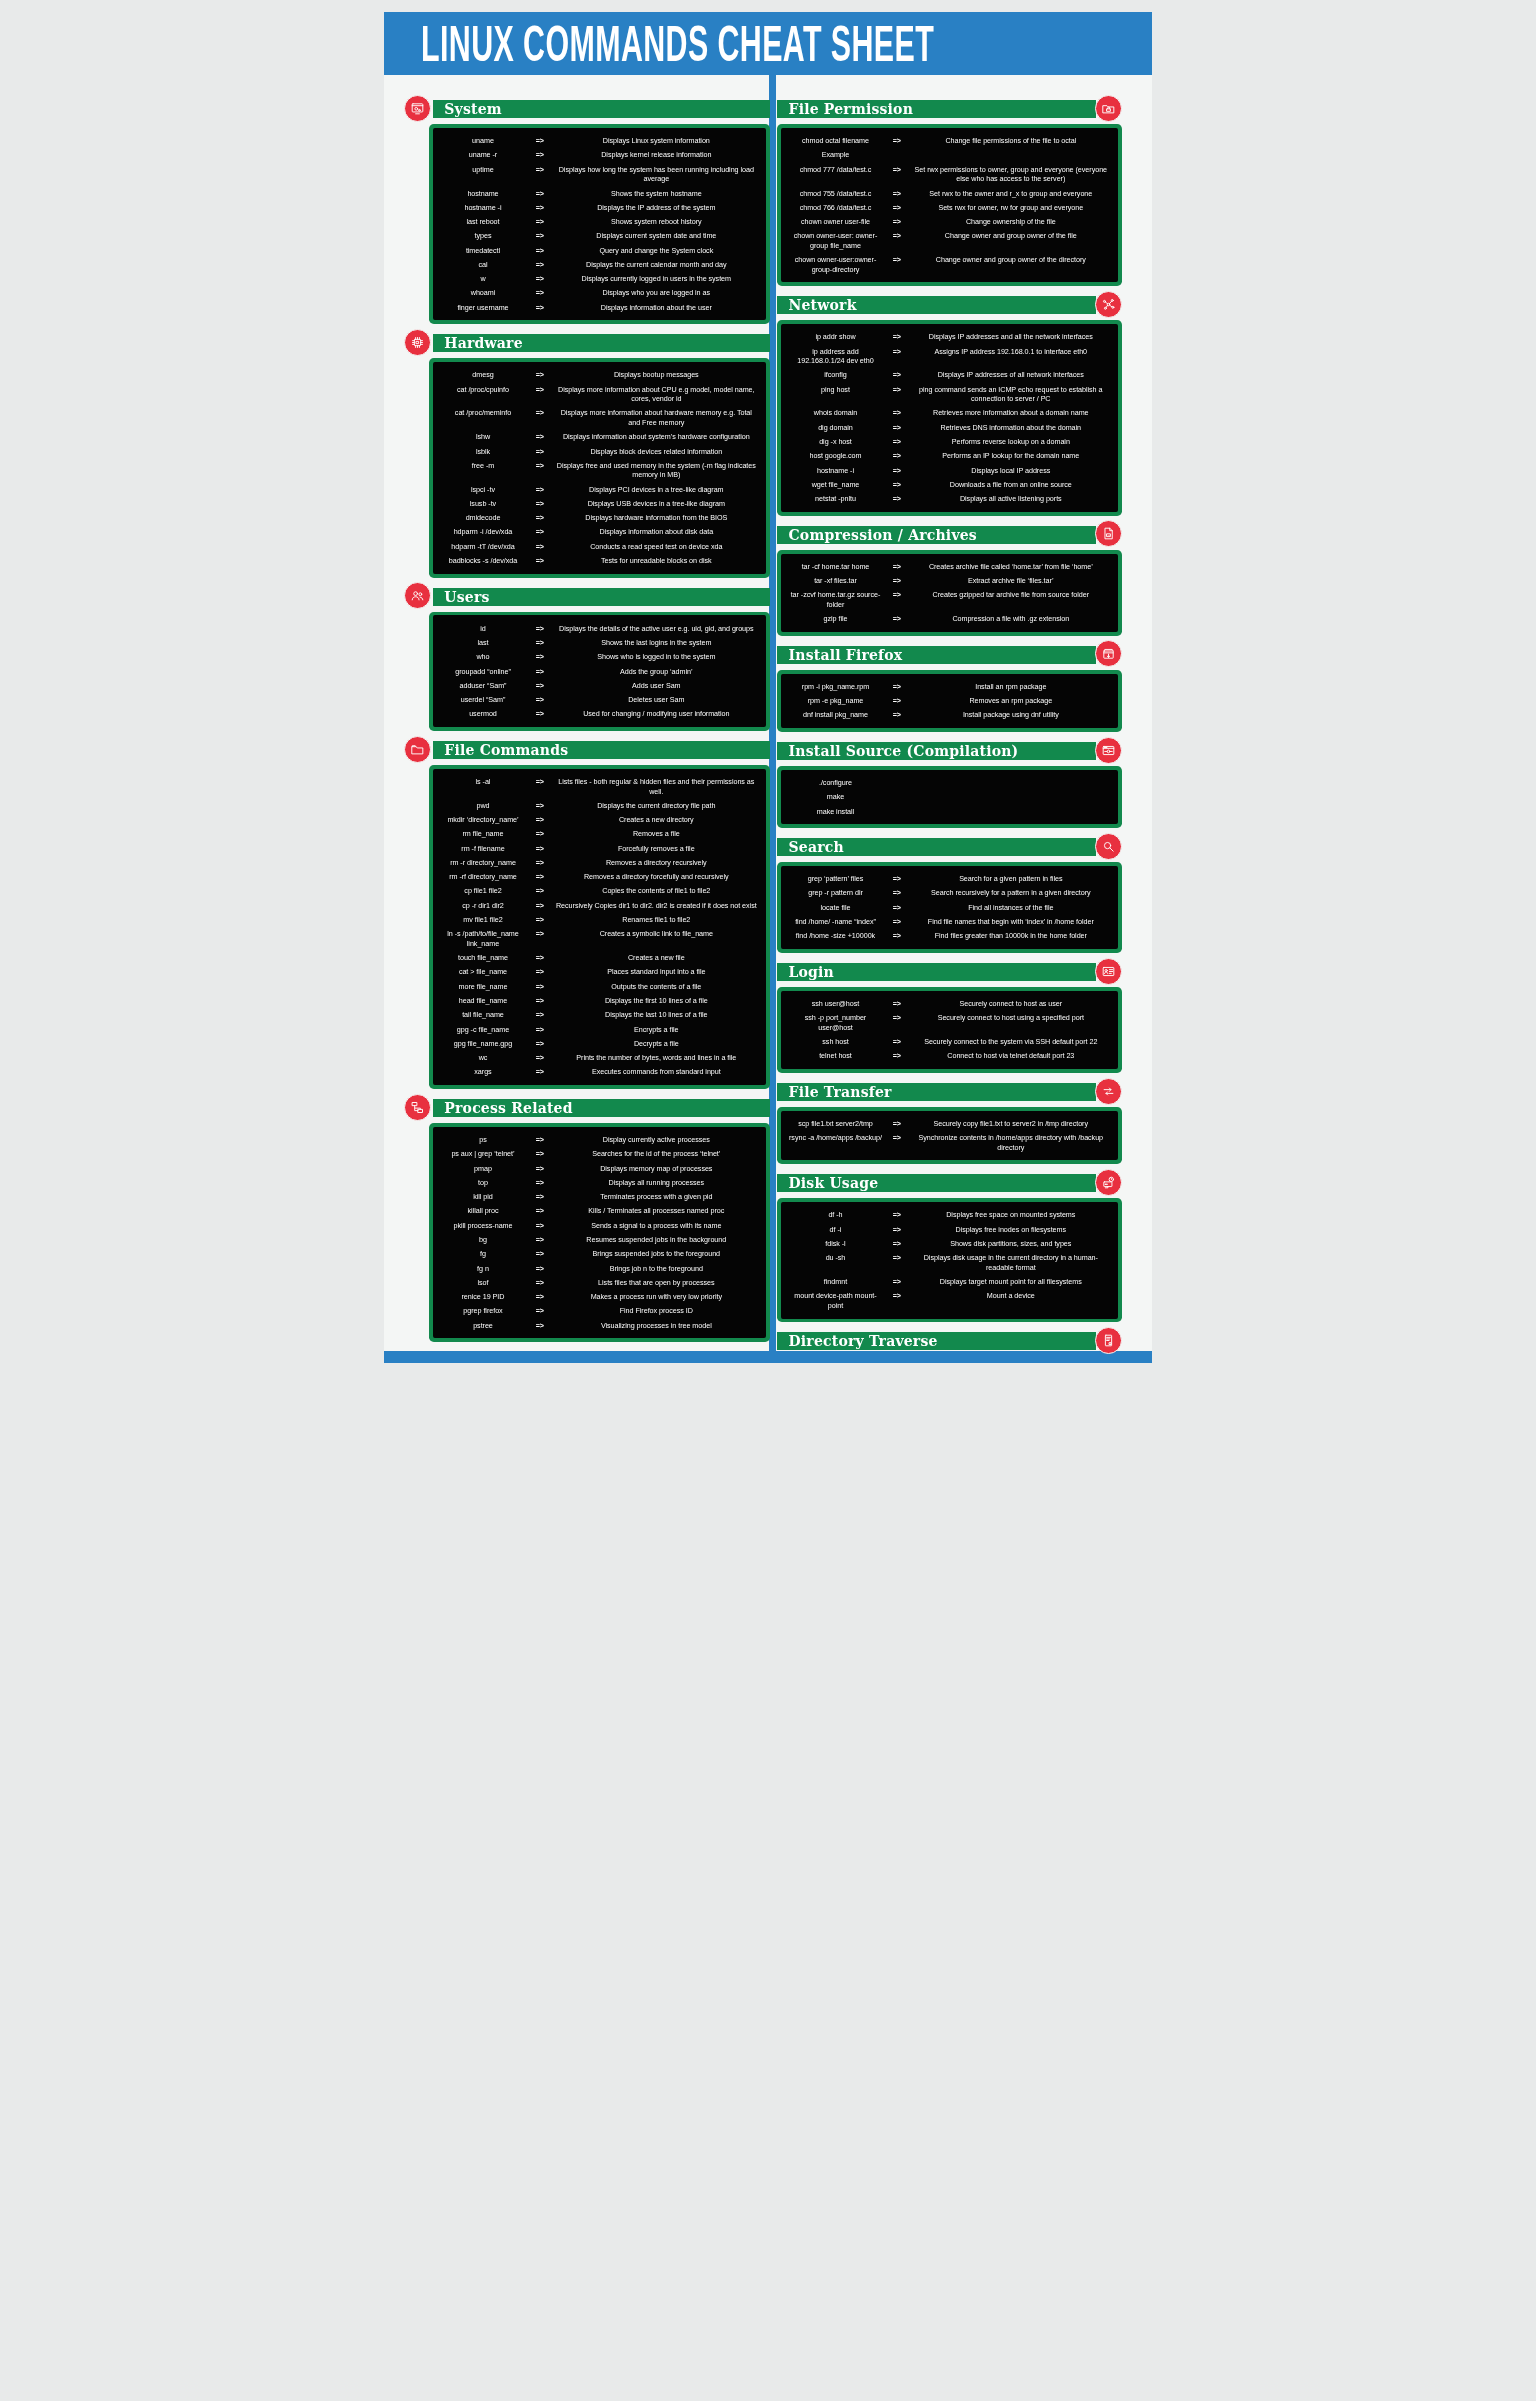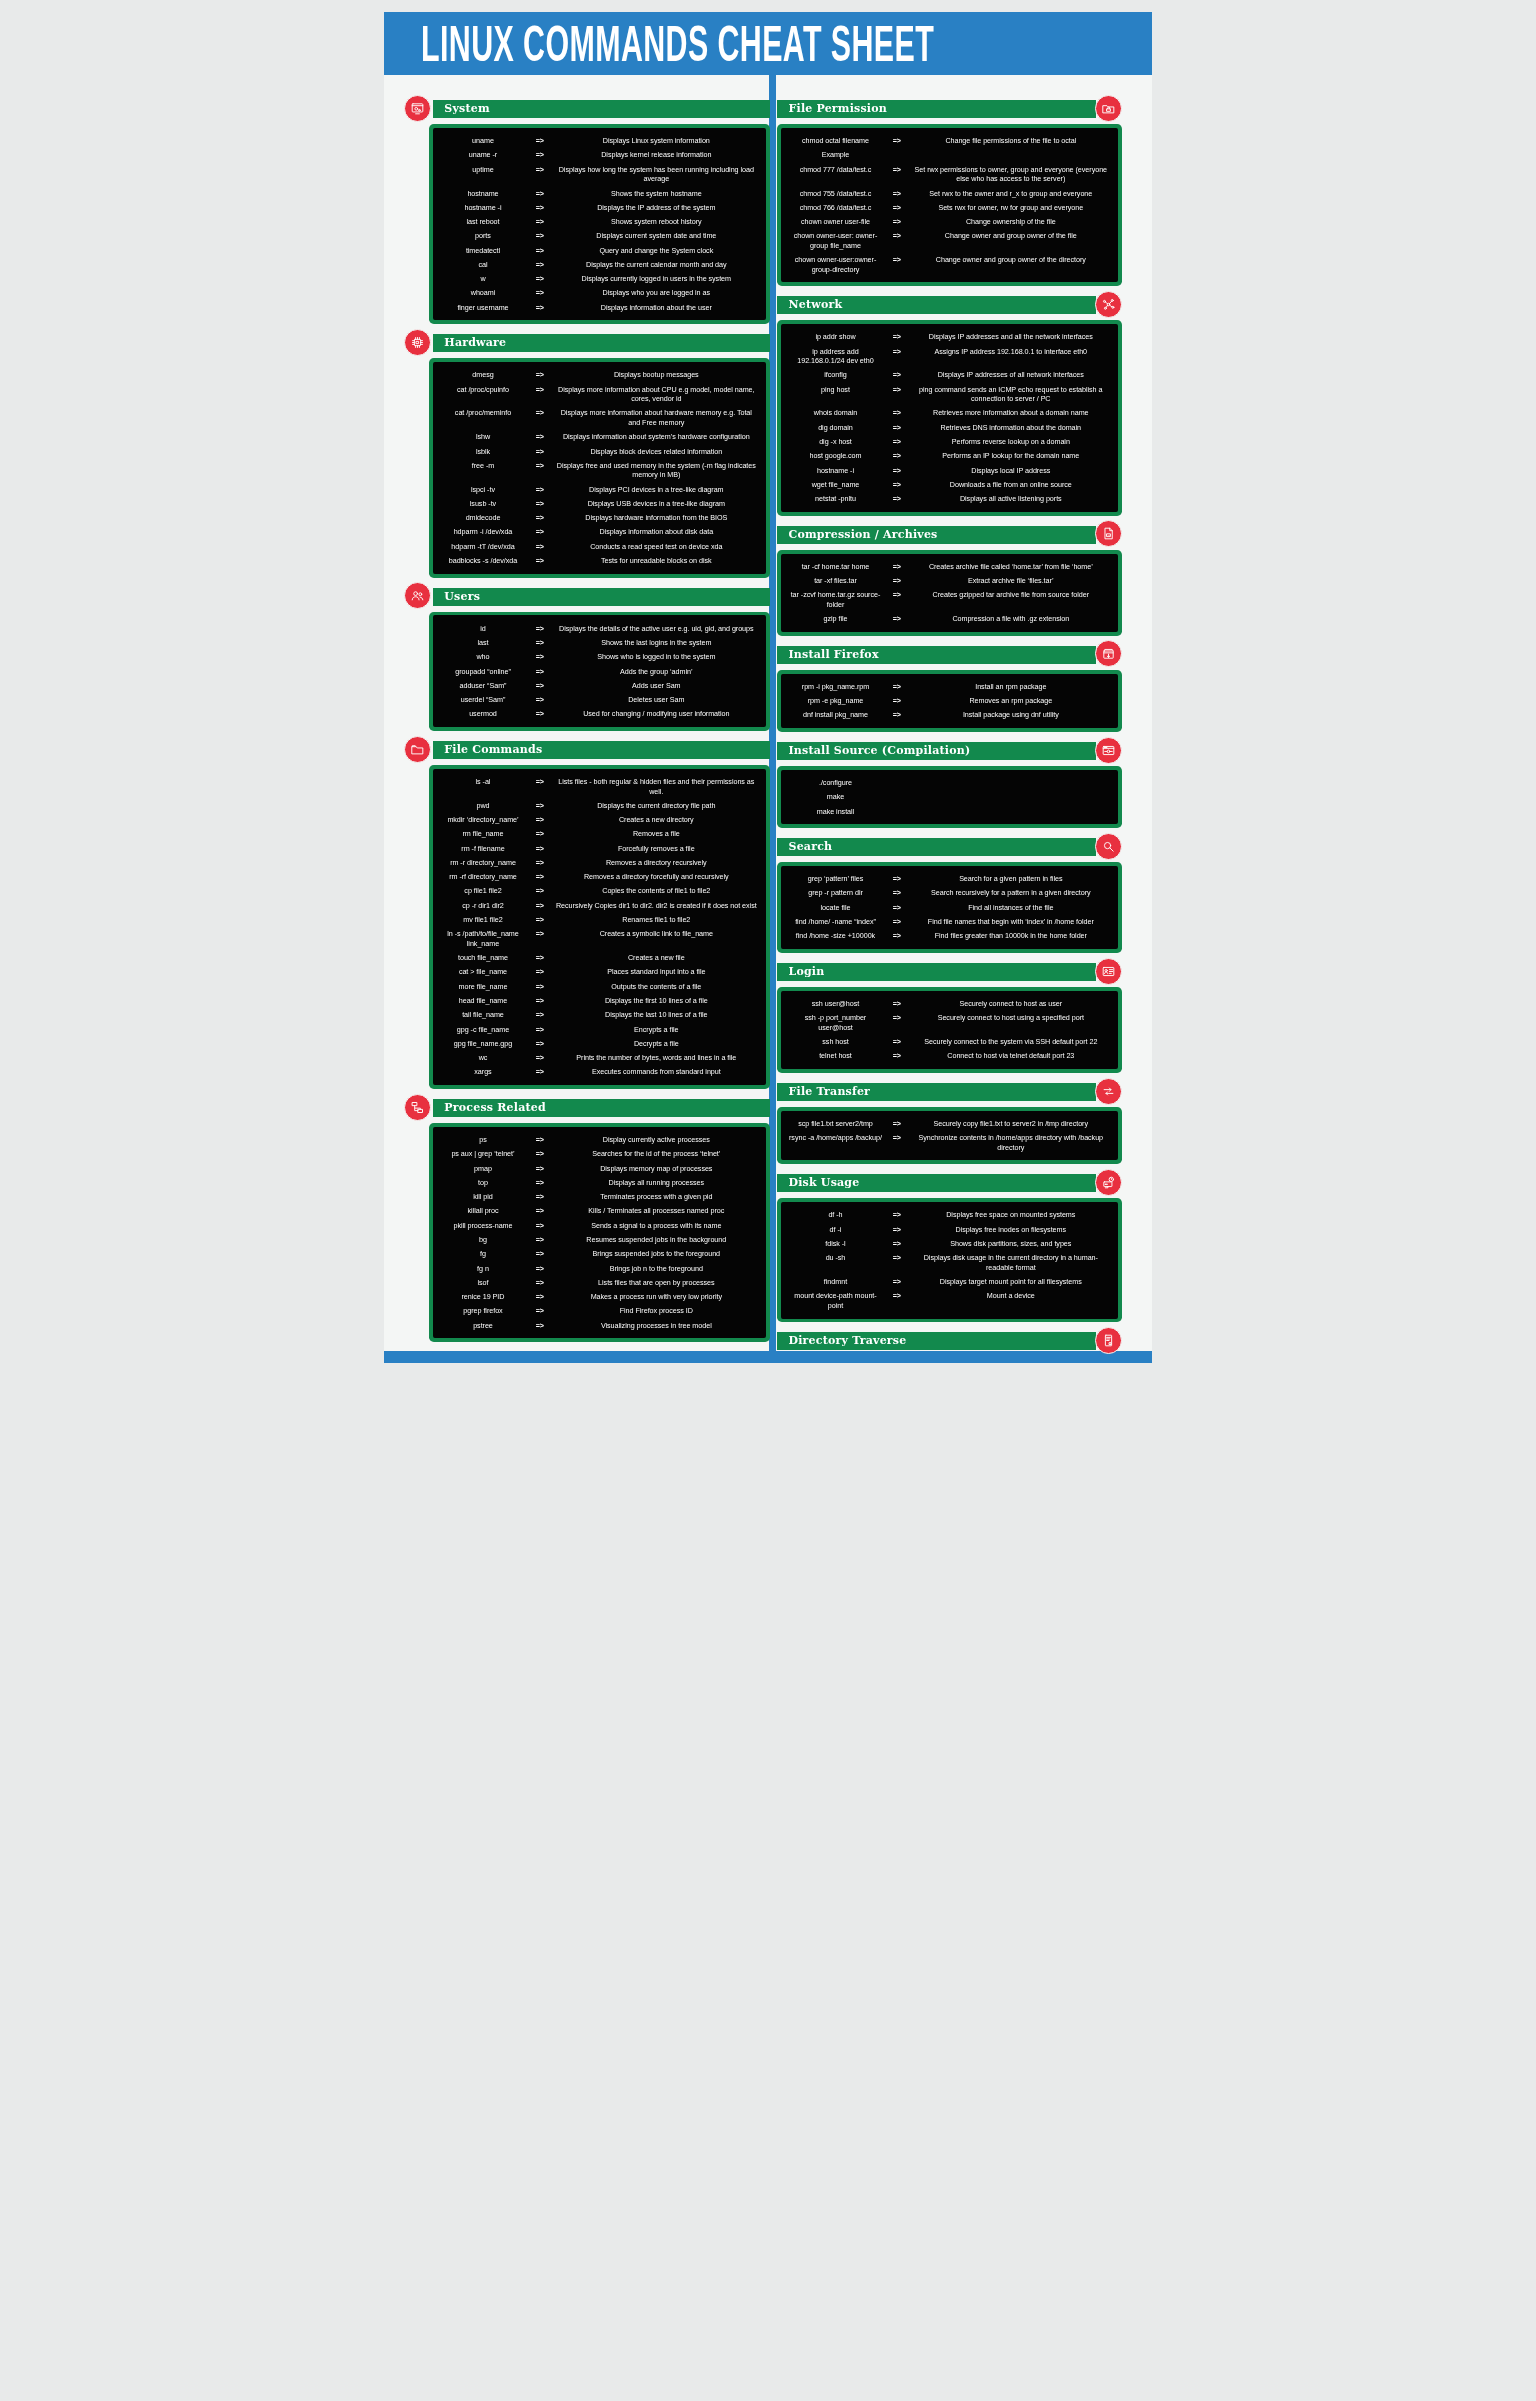--- a/index.html
+++ b/index.html
@@ -18,21 +18,21 @@
         transform:scale(0.80,1.32);transform-origin:left top;}
   .divider{position:absolute;left:385px;top:63px;bottom:12.5px;width:6.7px;background:var(--blue);}
   .bottombar{position:absolute;left:0;bottom:0;width:100%;height:12.5px;background:var(--blue);}
   .col{position:absolute;top:88px;}
   .col-left{left:45px;width:341px;}
   .col-right{left:393px;width:345px;}
   .section{margin-bottom:10px;}
   .sec-header{position:relative;height:18px;background:var(--green);margin-bottom:6.2px;}
   .col-left .sec-header{margin-left:3.8px;}
   .col-right .sec-header{margin-right:26px;}
-  .sec-title{margin:0;color:#fff;font-family:"DejaVu Serif",serif;font-weight:700;font-size:11px;
+  .sec-title{margin:0;color:#fff;font-family:"DejaVu Serif",serif;font-weight:700;font-size:14px;
         line-height:18px;padding-left:11.5px;letter-spacing:0.2px;}
   .icon-circle{position:absolute;top:-5.3px;width:27px;height:27px;border-radius:50%;
         background:var(--red);border:1.4px solid var(--bg);box-sizing:border-box;
         display:flex;align-items:center;justify-content:center;z-index:2;}
   .col-left .icon-circle{left:-29px;}
   .col-right .icon-circle{right:-26px;}
   .icon-circle svg{width:15px;height:15px;stroke:#fff;fill:none;stroke-width:1.5;
         stroke-linecap:round;stroke-linejoin:round;}
   .sec-body{background:var(--green);border-radius:4.8px;padding:3.8px;text-align:center;}
   .sec-black{background:var(--panel);border-radius:1.9px;padding:5.8px 7.7px;}
@@ -91,21 +91,21 @@
               <span class="cmd">hostname -i</span>
               <span class="arr">=&gt;</span>
               <span class="desc">Displays the IP address of the system</span>
             </div>
             <div class="row">
               <span class="cmd">last reboot</span>
               <span class="arr">=&gt;</span>
               <span class="desc">Shows system reboot history</span>
             </div>
             <div class="row">
-              <span class="cmd">ports</span>
+              <span class="cmd">types</span>
               <span class="arr">=&gt;</span>
               <span class="desc">Displays current system date and time</span>
             </div>
             <div class="row">
               <span class="cmd">timedatectl</span>
               <span class="arr">=&gt;</span>
               <span class="desc">Query and change the System clock</span>
             </div>
             <div class="row">
               <span class="cmd">cal</span>

